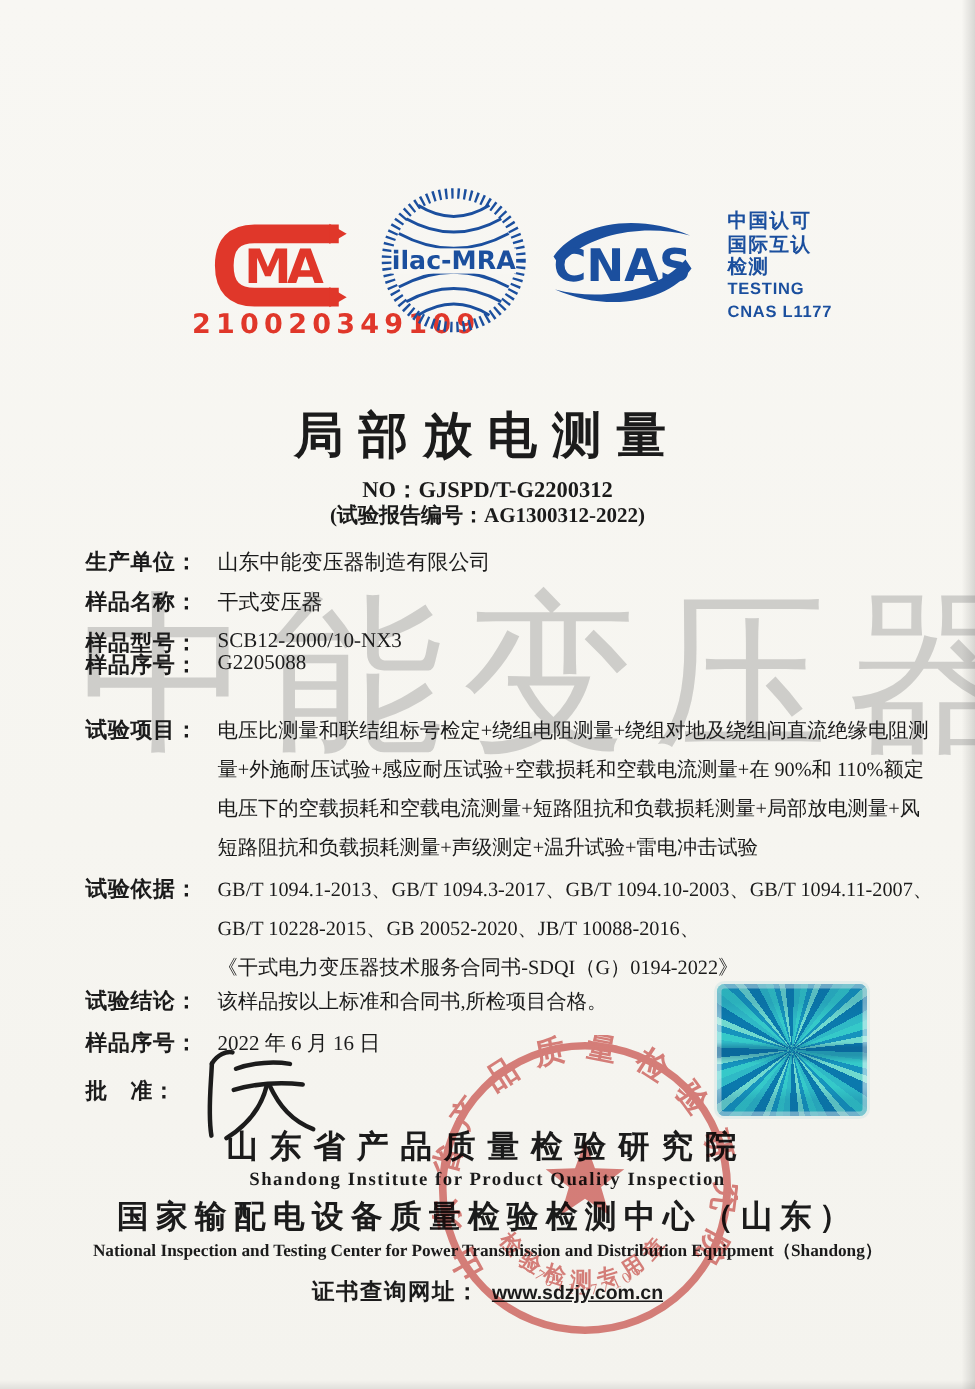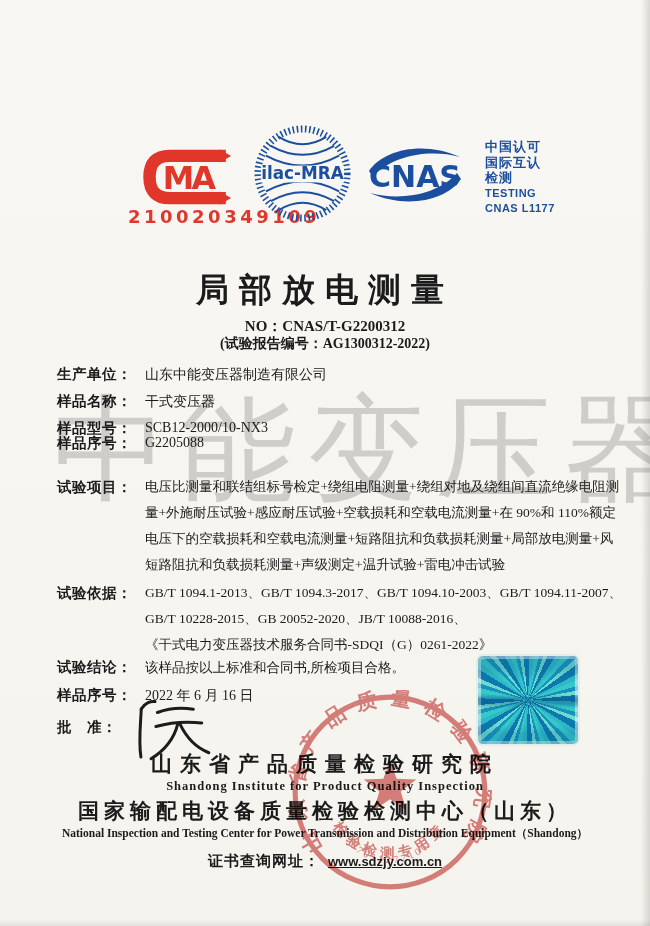--- a/index.html
+++ b/index.html
@@ -102,21 +102,21 @@
 
   <div class="cnas-caption">
     <div class="cn">中国认可</div>
     <div class="cn">国际互认</div>
     <div class="cn">检测</div>
     <div class="en">TESTING</div>
     <div class="en">CNAS L1177</div>
   </div>
 
   <div class="title">局部放电测量</div>
-  <div class="cert-no">NO：CNAS/T-G2200312</div>
+  <div class="cert-no">NO：GJSPD/T-G2200312</div>
   <div class="report-no">(试验报告编号：AG1300312-2022)</div>
 
   <div class="watermark">中能变压器</div>
 
   <div class="row" style="top:365px">
     <span class="lbl">生产单位：</span>
     <span class="val">山东中能变压器制造有限公司</span>
   </div>
   <div class="row" style="top:392px">
     <span class="lbl">样品名称：</span>
@@ -139,21 +139,21 @@
       <div class="line">电压下的空载损耗和空载电流测量+短路阻抗和负载损耗测量+局部放电测量+风</div>
       <div class="line">短路阻抗和负载损耗测量+声级测定+温升试验+雷电冲击试验</div>
     </div>
   </div>
 
   <div class="row" style="top:580px">
     <span class="lbl" style="line-height:26px">试验依据：</span>
     <div class="val-lines">
       <div class="line">GB/T 1094.1-2013、GB/T 1094.3-2017、GB/T 1094.10-2003、GB/T 1094.11-2007、</div>
       <div class="line">GB/T 10228-2015、GB 20052-2020、JB/T 10088-2016、</div>
-      <div class="line">《干式电力变压器技术服务合同书-SDQI（G）0261-2022》</div>
+      <div class="line">《干式电力变压器技术服务合同书-SDQI（G）0194-2022》</div>
     </div>
   </div>
 
   <div class="row" style="top:658px">
     <span class="lbl">试验结论：</span>
     <span class="val-sm">该样品按以上标准和合同书,所检项目合格。</span>
   </div>
   <div class="row" style="top:686px">
     <span class="lbl">样品序号：</span>
     <span class="val">2022 年 6 月 16 日</span>

